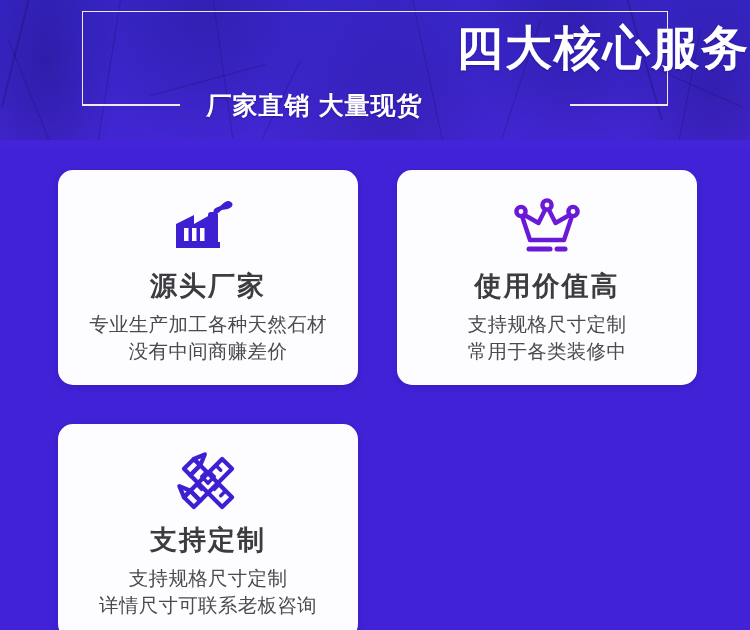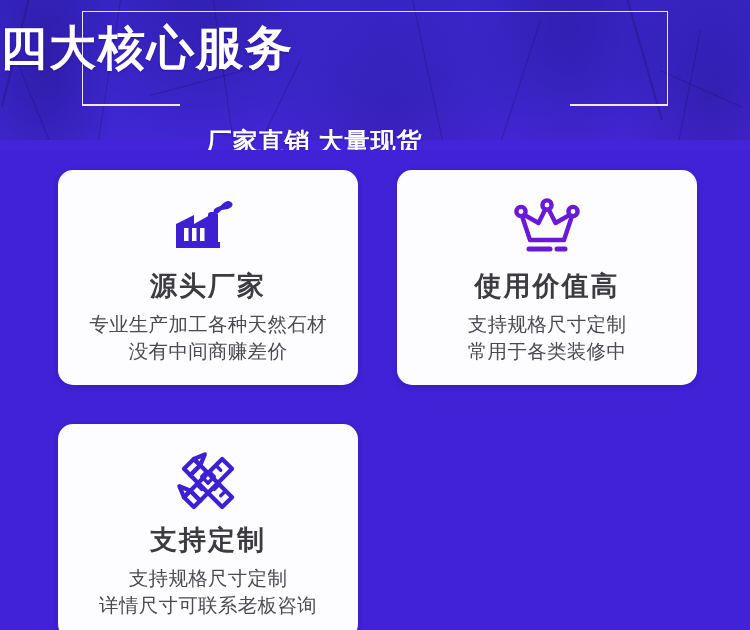--- a/index.html
+++ b/index.html
@@ -55,40 +55,39 @@
   #frame-bottom-right {
     position:absolute;
     left:570px; top:104px;
     width:98px; height:1.6px;
     background:#f3e8e4;
   }
   #title {
     position:absolute;
     left:0; top:20px;
     width:750px;
-    text-align:left;
+    text-align:right;
     color:#ffffff;
     font-size:47px;
     font-weight:bold;
     letter-spacing:2px;
     line-height:1.18;
     text-shadow:0 1px 2px rgba(20,8,80,.35);
   }
   #subtitle {
     position:absolute;
     left:0; top:90px;
     width:629px;
     text-align:center;
     color:#ffffff;
     font-size:25px;
     font-weight:bold;
     letter-spacing:1px;
     line-height:1.2;
     text-shadow:0 1px 2px rgba(20,8,80,.35);
-    margin-top:36px;
   }
 
   
   #grid {
     position:absolute;
     left:58px; top:170px;
     width:620px; height:448px;
     display:grid;
     grid-template-columns:300px 300px;
     grid-template-rows:215px 215px;

